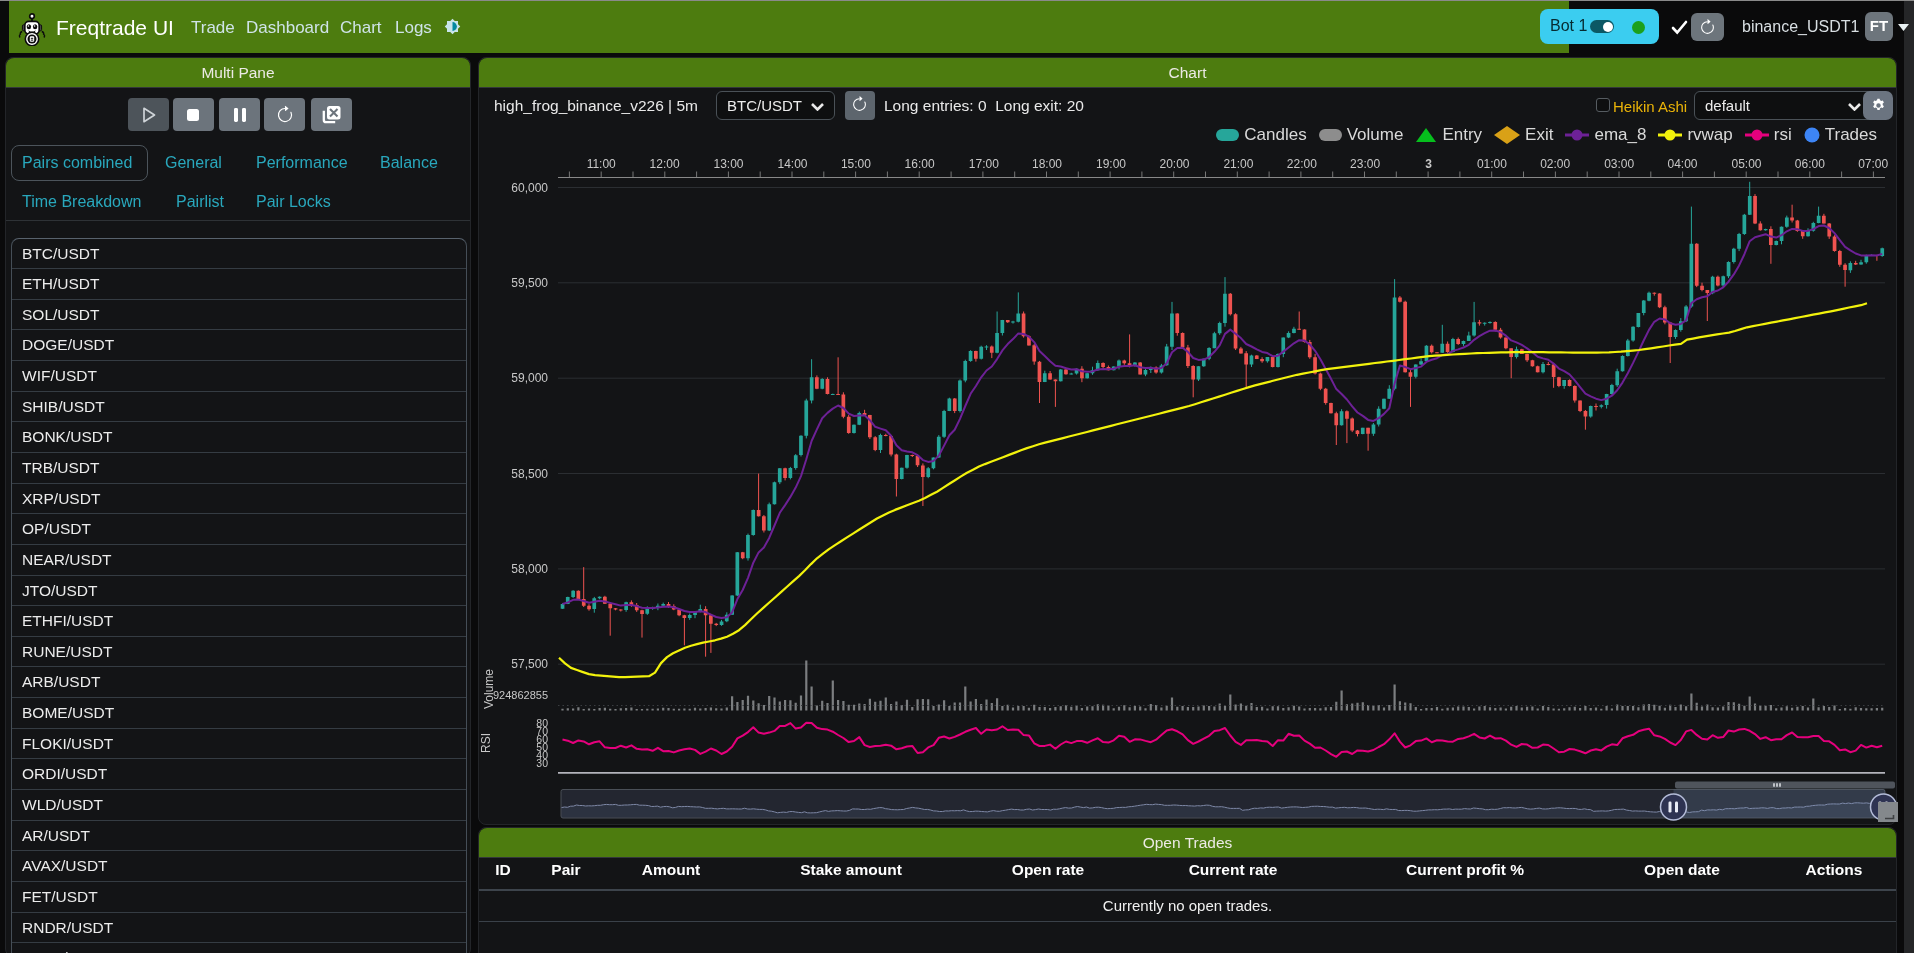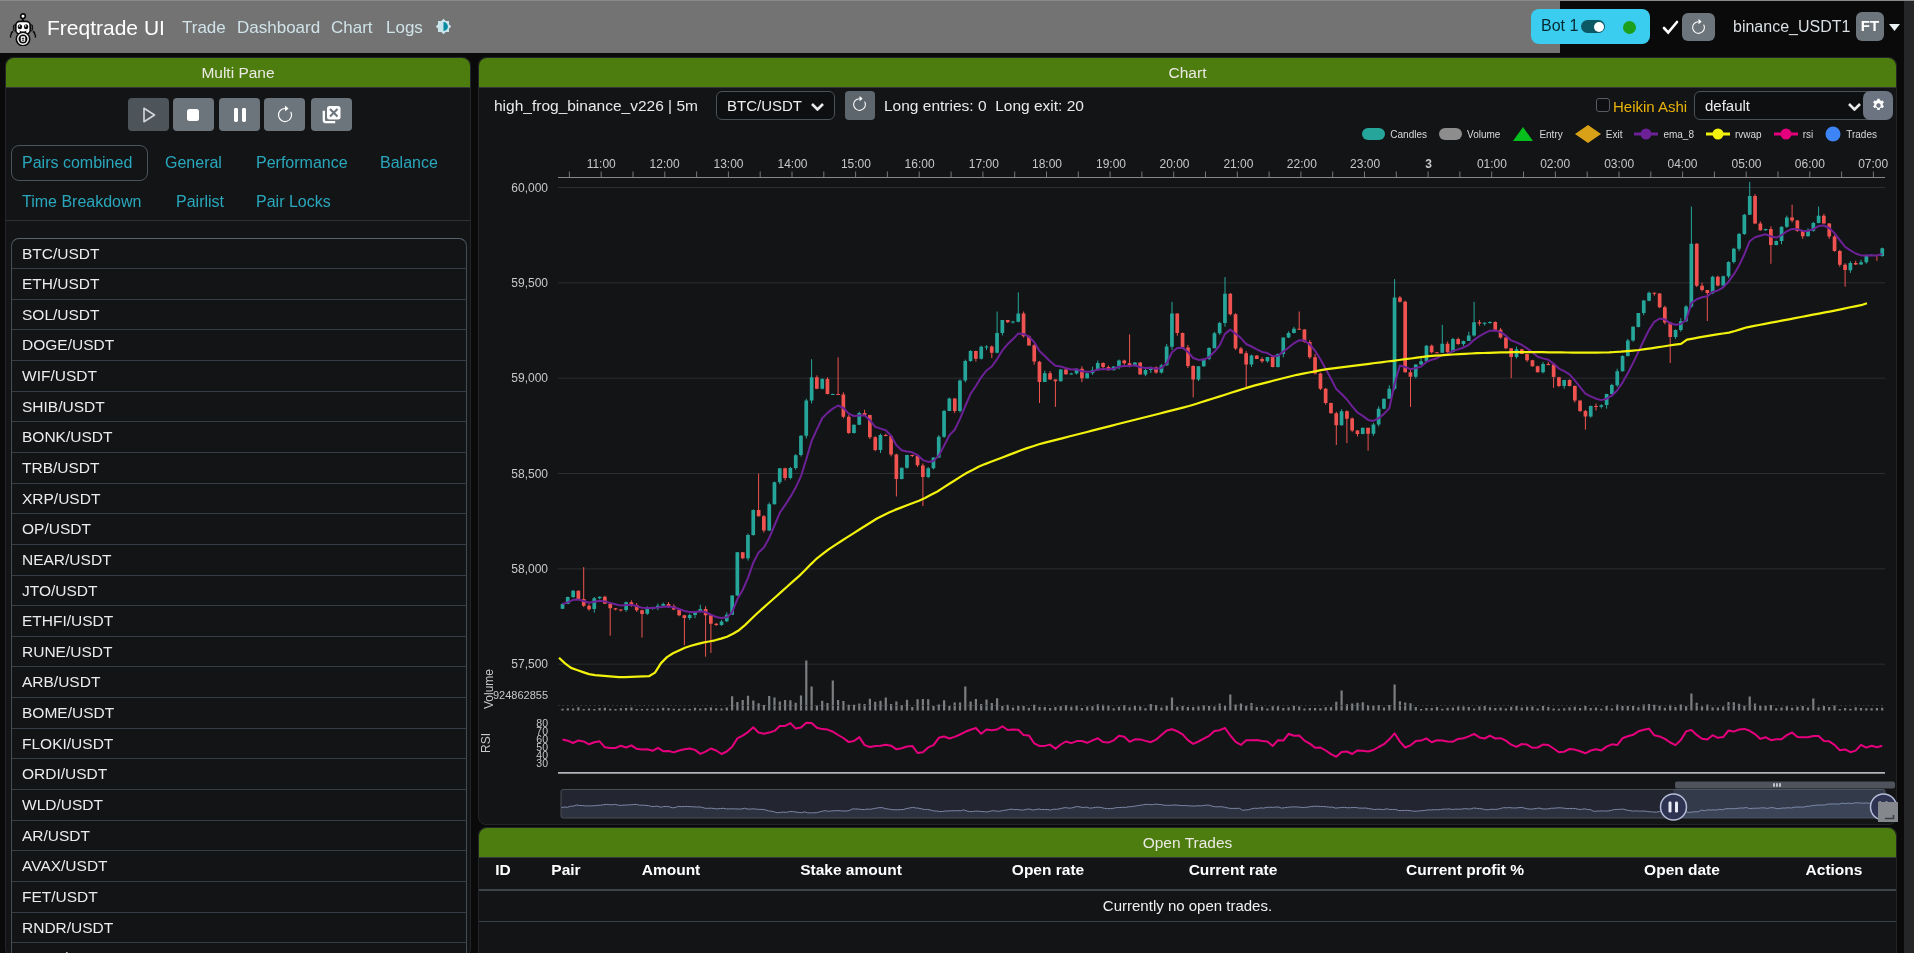--- a/index.html
+++ b/index.html
@@ -1,19 +1,19 @@
 <!DOCTYPE html>
 <html><head><meta charset="utf-8"><style>
 *{margin:0;padding:0;box-sizing:border-box}
 html,body{width:1914px;height:953px;overflow:hidden;background:#0a0a0b;
 font-family:"Liberation Sans",sans-serif;}
 .abs{position:absolute}
 #topline{position:absolute;left:0;top:0;width:1914px;height:1px;background:#8a8a8a;z-index:60}
 
-#nav{position:absolute;left:0;top:1px;width:1560px;height:52px;background:#737373;z-index:50}
+#nav{position:absolute;left:9px;top:1px;width:1560px;height:52px;background:#4d7c0f;z-index:50}
 #brand{position:absolute;left:47px;top:15px;color:#fff;font-size:21px;font-weight:500;letter-spacing:0}
 .nlink{position:absolute;top:17px;color:#cfe3e8;font-size:17px}
 #botpill{position:absolute;left:1531px;top:8px;width:119px;height:35px;background:#3bcdf0;border-radius:8px}
 #botpill span{position:absolute;left:10px;top:8px;font-size:16px;color:#062a30}
 #toggle{position:absolute;left:50px;top:11px;width:24px;height:13px;background:#0c5864;border-radius:7px}
 #toggle i{position:absolute;right:1.5px;top:1.5px;width:10px;height:10px;background:#fff;border-radius:50%}
 #gdot{position:absolute;left:92px;top:12px;width:13px;height:13px;border-radius:50%;background:#1ca01c}
 .nbtn{position:absolute;background:#6d757c;border-radius:6px;color:#fff}
 #binance{position:absolute;left:1733px;top:17px;font-size:16px;color:#d9dfe3}
 
@@ -31,21 +31,21 @@
 #plist{position:absolute;left:5px;top:179.5px;width:456px;border:1px solid #454e57;border-top:1px solid #58626d;border-radius:8px;border-bottom:none}
 .prow{height:30.65px;border-bottom:1px solid #353c43;color:#ececec;font-size:15.5px;
 line-height:30px;padding-left:10px}
 
 #cp{left:478px;top:57px;width:1419px;height:768px}
 #subh{position:absolute;left:0;top:31px;width:100%;height:58px}
 .sel{position:absolute;height:29px;background:#0e0f10;border:1px solid #4a5157;border-radius:6px;
 color:#ececec;font-size:15px;line-height:27px;padding-left:10px}
 .chev{position:absolute;top:11px;width:13px;height:8px}
 #legend{position:absolute;top:67px;right:19px;display:flex;gap:12px;
-color:#d9d9d9;font-size:10px;white-space:nowrap}
+color:#d9d9d9;font-size:17px;white-space:nowrap}
 .li{display:flex;align-items:center;gap:5px}
 
 #tp{left:478px;top:827px;width:1419px;height:144px}
 .th{position:absolute;top:0;transform:translateX(-50%);color:#fff;font-weight:700;font-size:15.5px}
 
 #sbar{position:absolute;left:1904px;top:1px;width:10px;height:952px;background:#252628}
 </style></head>
 <body>
 <div id="topline"></div>
 <div id="nav">

